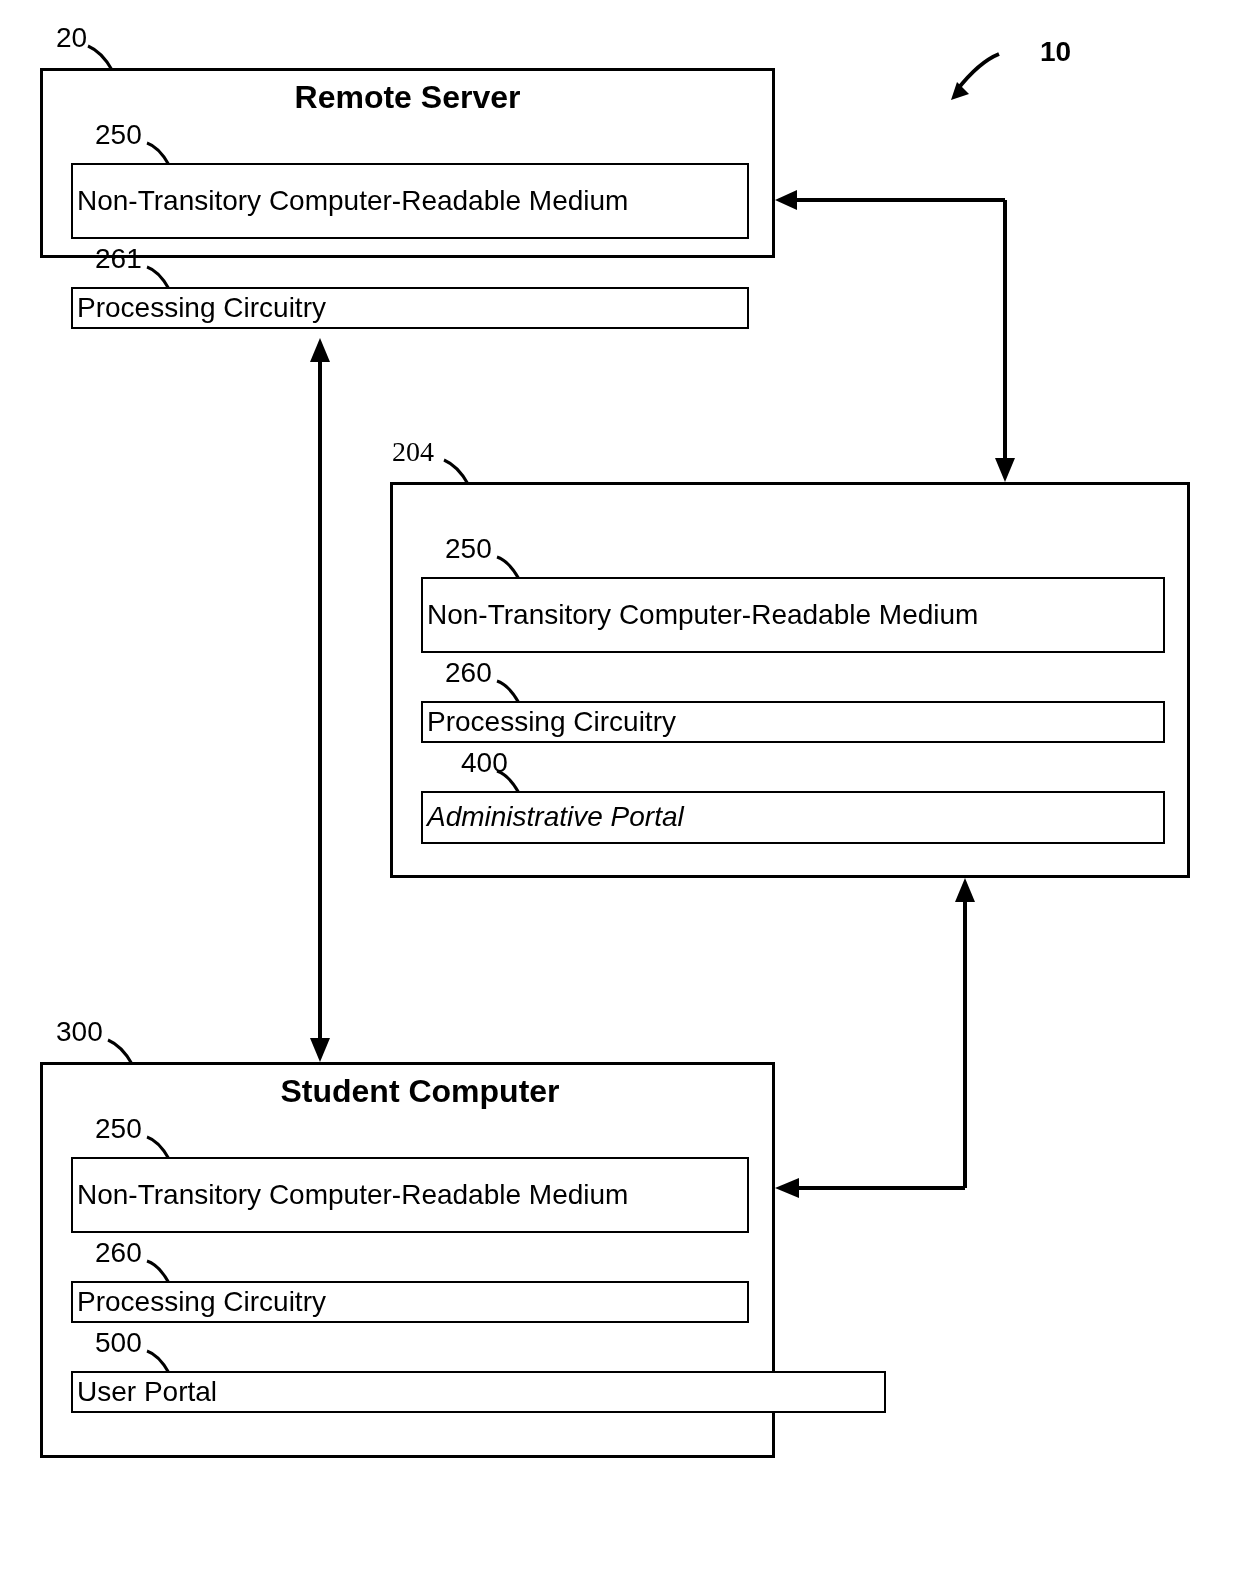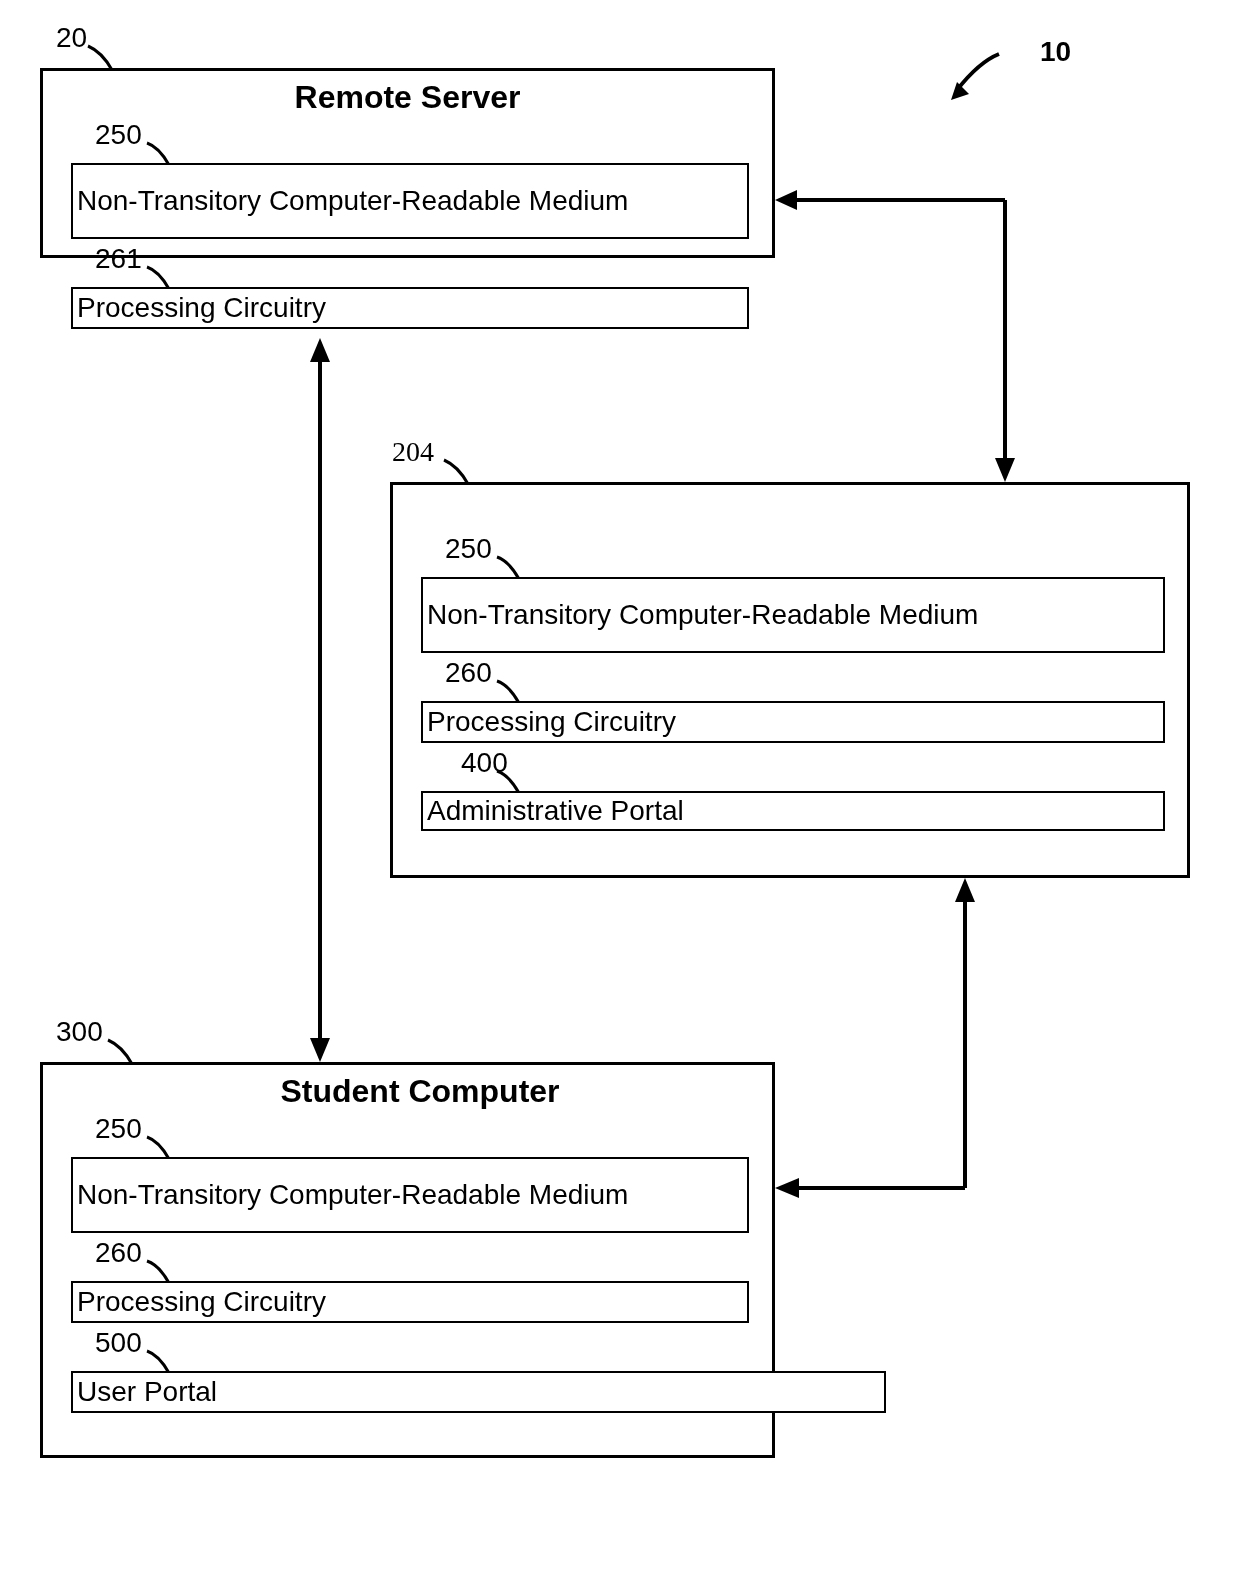--- a/index.html
+++ b/index.html
@@ -97,21 +97,21 @@
     <path d="M0 2 Q12 6 22 24" stroke="#000" stroke-width="3" fill="none"></path>
   </svg>
   <div class="inner-box" style="left:28px; top:216px; width:744px; height:42px;">
     <span>Processing Circuitry</span>
   </div>
 
   <div class="ref-label" style="left:68px; top:262px;">400</div>
   <svg class="leader" style="left:104px; top:284px; width:28px; height:26px;">
     <path d="M0 2 Q12 6 22 24" stroke="#000" stroke-width="3" fill="none"></path>
   </svg>
-  <div class="inner-box" style="left:28px; top:306px; width:744px; height:40px;">
+  <div class="inner-box" style="left:28px; top:306px; width:744px; height:53px;font-style:italic;">
     <span>Administrative Portal</span>
   </div>
 </div>
 
 <div class="ref-label" style="left:56px; top:1016px;">300</div>
 <svg class="leader" style="left:108px; top:1038px; width:30px; height:28px;">
   <path d="M0 2 Q14 8 24 26" stroke="#000" stroke-width="3" fill="none"></path>
 </svg>
 <div class="box" style="left:40px; top:1062px; width:735px; height:396px;padding-left:25px;">
   <div class="box-title">Student Computer</div>

